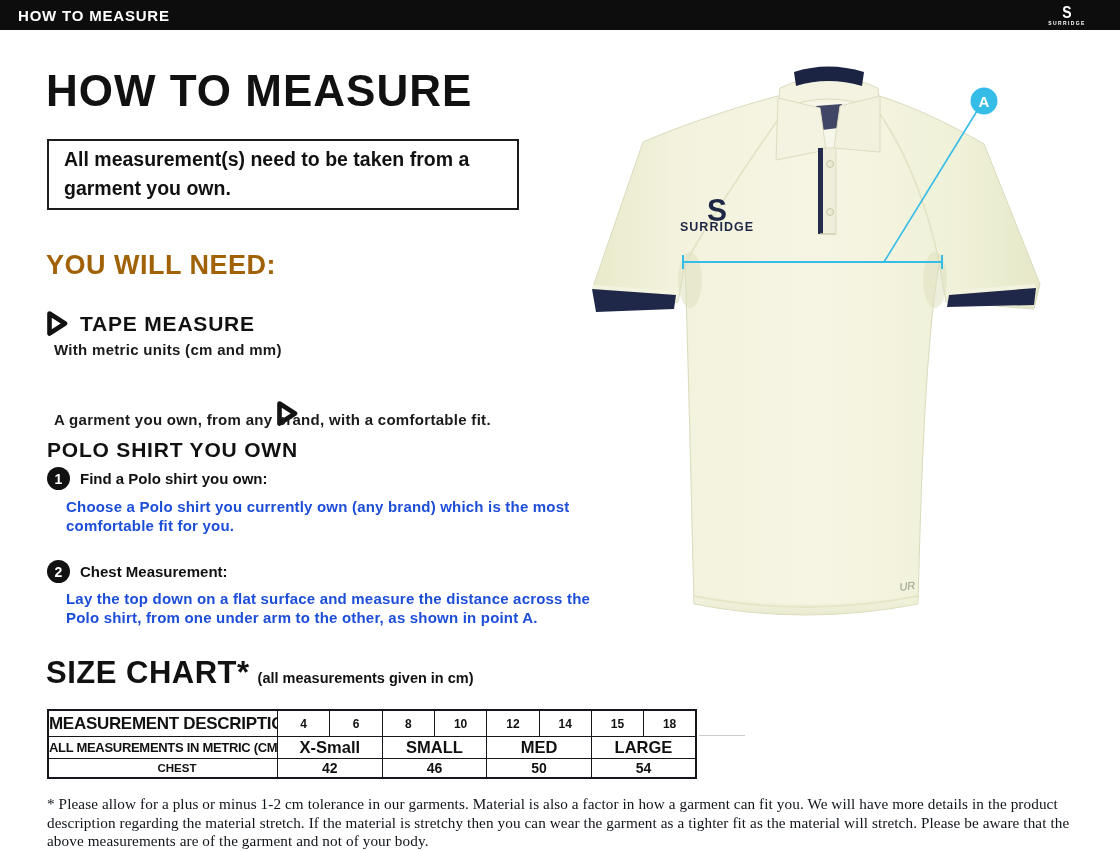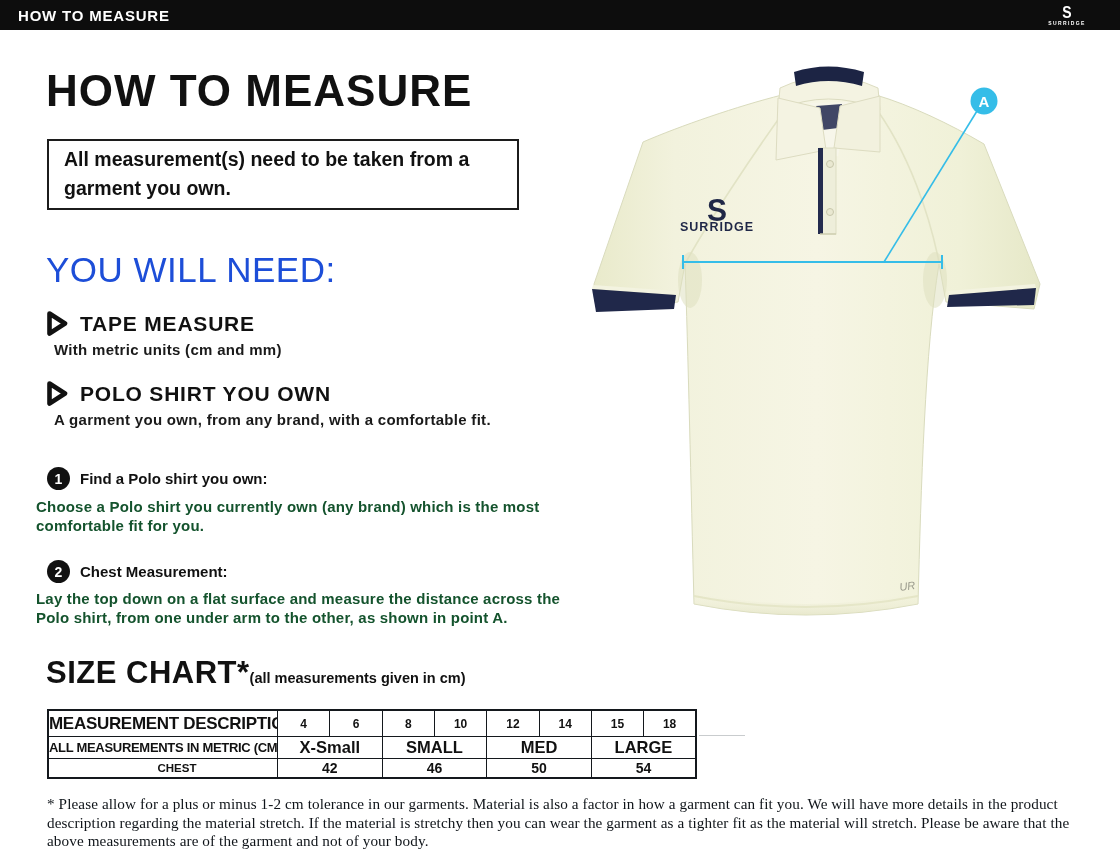--- a/index.html
+++ b/index.html
@@ -11,32 +11,32 @@
   .topbar{position:absolute;left:0;top:0;width:1120px;height:30px;background:#0d0d0d;
     display:flex;align-items:center;justify-content:space-between;}
   .topbar-title{color:#fff;font-size:15px;font-weight:bold;letter-spacing:.8px;padding-left:18px;}
   .topbar-logo{width:70px;margin-right:18px;text-align:center;color:#fff;line-height:1;}
   .topbar-logo .mark{font-size:14px;font-weight:bold;transform:scaleY(1.15);display:inline-block;}
   .topbar-logo .name{font-size:5px;letter-spacing:1.4px;font-weight:bold;margin-top:1px;}
   
   .h1{position:absolute;left:46px;top:66px;font-size:44px;font-weight:bold;letter-spacing:1px;color:#111;}
   .note-box{position:absolute;left:47px;top:139px;width:438px;border:2px solid #1c1c1c;
     padding:4px 15px;font-size:19.5px;font-weight:bold;line-height:1.5;color:#111;}
-  .ywn{position:absolute;left:46px;top:250px;font-size:35px;font-weight:normal;letter-spacing:.5px;color:#1d4ed8;}
+  .ywn{position:absolute;left:46px;top:250px;font-size:27px;font-weight:bold;letter-spacing:.5px;color:#a16207;}
   .need-item{position:absolute;left:47px;display:flex;align-items:flex-end;gap:12px;}
   .need-item .tri{width:21px;height:25px;flex:0 0 auto;}
   .need-label{font-size:21px;font-weight:bold;letter-spacing:.8px;color:#111;}
   .need-desc{position:absolute;left:54px;font-size:15px;font-weight:bold;letter-spacing:.3px;color:#1a1a1a;}
   .step-head{position:absolute;left:47px;display:flex;align-items:center;gap:10px;}
   .step-num{width:23px;height:23px;border-radius:50%;background:#111;color:#fff;
     font-size:14px;font-weight:bold;display:flex;align-items:center;justify-content:center;flex:0 0 auto;}
   .step-title{font-size:15px;font-weight:bold;color:#111;}
-  .step-desc{position:absolute;left:36px;width:545px;font-size:15px;font-weight:bold;
-    line-height:1.25;letter-spacing:.2px;color:#14532d;}
-  .sc-head{position:absolute;left:46px;top:655px;display:flex;align-items:baseline;}
+  .step-desc{position:absolute;left:66px;width:545px;font-size:15px;font-weight:bold;
+    line-height:1.25;letter-spacing:.2px;color:#1d4ed8;}
+  .sc-head{position:absolute;left:46px;top:655px;display:flex;align-items:baseline;gap:8px;}
   .sc-title{font-size:31px;font-weight:bold;letter-spacing:.5px;color:#111;}
   .sc-sub{font-size:14.5px;font-weight:bold;color:#111;}
   
   table.size{position:absolute;left:47px;top:709px;border-collapse:collapse;table-layout:fixed;
     width:650px;border:2px solid #14181d;}
   table.size td{border:1.5px solid #14181d;text-align:center;padding:0;color:#111;overflow:hidden;white-space:nowrap;}
   td.c1{width:228px;text-align:left;padding-left:4px;}
   .r1 td{height:25px;font-size:12px;font-weight:bold;}
   .r1 td.c1{font-size:17px;font-weight:bold;letter-spacing:-.3px;}
   .r2 td{height:21px;font-size:16.5px;font-weight:bold;}
@@ -67,21 +67,21 @@
 <div class="ywn">YOU WILL NEED:</div>
 
 <div class="need-item" style="top:311px;">
   <svg class="tri" viewBox="0 0 21 25">
     <path d="M2.5 2.5 L18 12.5 L2.5 22.5 Z" fill="none" stroke="#111" stroke-width="4.6" stroke-linejoin="round"></path>
   </svg>
   <span class="need-label">TAPE MEASURE</span>
 </div>
 <div class="need-desc" style="top:341px;">With metric units (cm and mm)</div>
 
-<div class="need-item" style="top:381px;">
+<div class="need-item" style="top:401px;flex-direction:column;">
   <svg class="tri" viewBox="0 0 21 25">
     <path d="M2.5 2.5 L18 12.5 L2.5 22.5 Z" fill="none" stroke="#111" stroke-width="4.6" stroke-linejoin="round"></path>
   </svg>
   <span class="need-label">POLO SHIRT YOU OWN</span>
 </div>
 <div class="need-desc" style="top:411px;">A garment you own, from any brand, with a comfortable fit.</div>
 
 <div class="step-head" style="top:467px;">
   <div class="step-num">1</div>
   <div class="step-title">Find a Polo shirt you own:</div>

